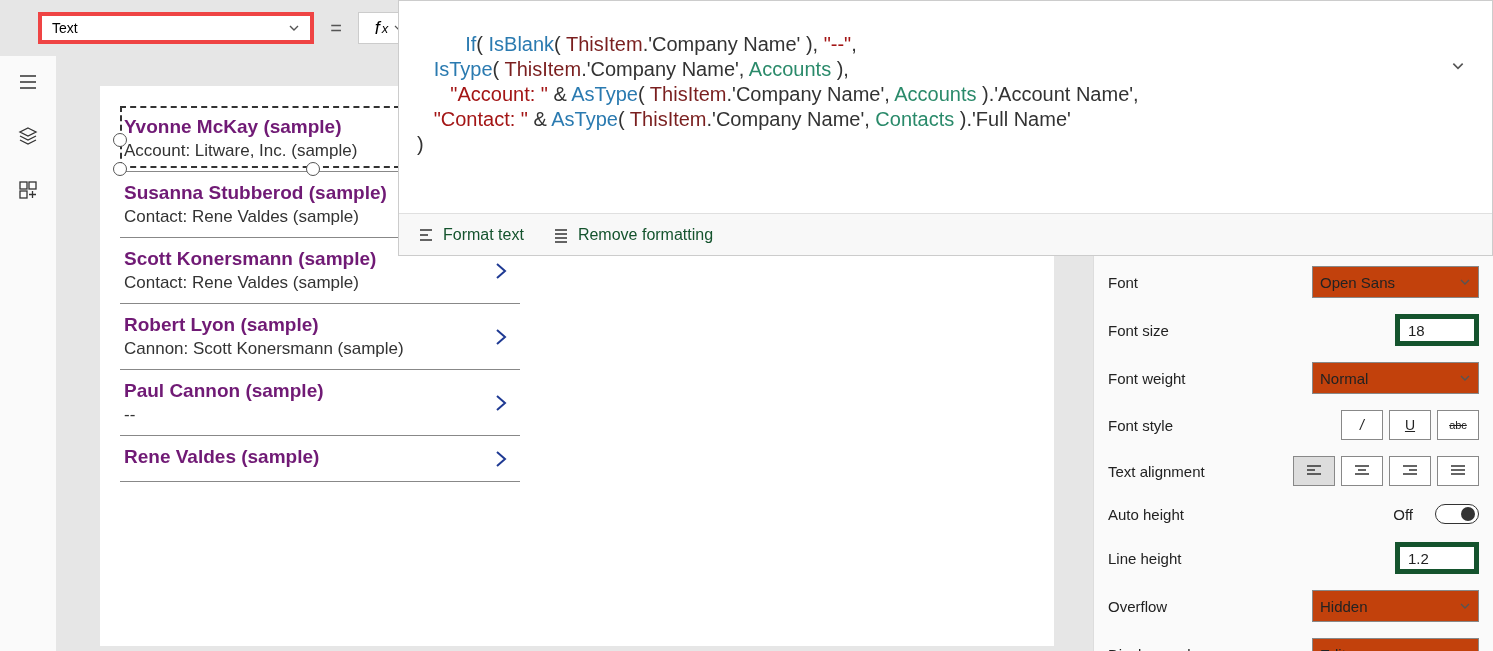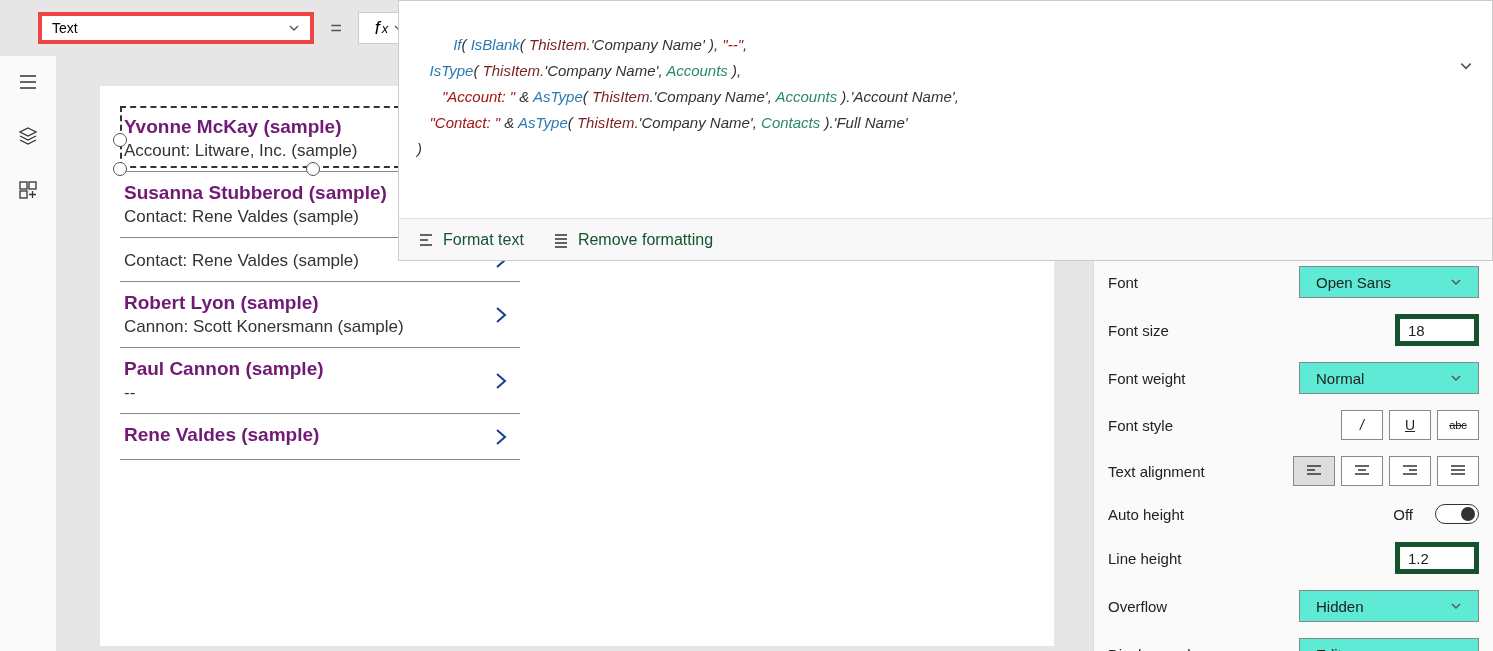--- a/index.html
+++ b/index.html
@@ -10,21 +10,21 @@
   .rail .icon { width: 20px; height: 20px; color: #333; cursor: pointer; }
 
   
   .topbar { position: absolute; left: 38px; top: 0; right: 0; height: 56px; display: flex; align-items: center; background: #e6e6e6; }
   .prop-dd { width: 276px; height: 32px; background: #fff; border: 4px solid #ef4444; display: flex; align-items: center; padding: 0 10px; font-size: 14px; justify-content: space-between; cursor: pointer; }
   .equals { width: 44px; text-align: center; font-size: 20px; color: #555; }
   .fx-box { width: 62px; height: 32px; background: #fff; border: 1px solid #ccc; border-right: none; display: flex; align-items: center; justify-content: center; gap: 2px; font-style: italic; font-family: "Times New Roman", serif; font-size: 18px; cursor: pointer; }
 
   
   .formula-wrap { position: absolute; left: 398px; top: 0; right: 0; background: #fff; border: 1px solid #ccc; z-index: 10; }
-  .formula-code { padding: 6px 18px 6px 18px; font-family: Consolas, monospace; font-size: 15px; line-height: 25px; white-space: pre; overflow: hidden; min-height: 130px; position: relative; font-style: italic; }
+  .formula-code { padding: 6px 18px 6px 18px; font-family: Consolas, monospace; font-size: 20px; line-height: 25px; white-space: pre; overflow: hidden; min-height: 130px; position: relative; }
   .formula-expand { position: absolute; right: 8px; top: 8px; color: #666; cursor: pointer; }
   .tok-kw { color: #2a7ab0; }
   .tok-id { color: #7a1f1f; }
   .tok-str { color: #a31515; }
   .tok-ds { color: #2a8a6a; }
   .tok-plain { color: #333; }
 
   .formula-toolbar { height: 42px; background: #f8f8f8; border-top: 1px solid #e0e0e0; display: flex; align-items: center; gap: 28px; padding: 0 18px; font-size: 16px; color: #14532d; }
   .formula-toolbar .tbtn { display: flex; align-items: center; gap: 8px; cursor: pointer; }
 
@@ -39,21 +39,21 @@
   
   .sel-box { position: absolute; border: 2px dashed #333; pointer-events: none; }
   .sel-handle { position: absolute; width: 14px; height: 14px; background: #fff; border: 1.5px solid #555; border-radius: 50%; }
 
   
   .props { position: absolute; right: 0; top: 56px; width: 400px; bottom: 0; background: #fafafa; border-left: 1px solid #ddd; padding-top: 140px; font-size: 15px; color: #222; }
   .help-icon { position: absolute; right: 12px; top: 30px; width: 22px; height: 22px; border: 1.5px solid #555; border-radius: 50%; display: flex; align-items: center; justify-content: center; font-size: 14px; color: #555; cursor: pointer; }
   .prow { display: flex; align-items: center; padding: 8px 14px; gap: 12px; min-height: 40px; }
   .prow .lbl { flex: 1; }
   .text-preview { width: 180px; height: 46px; border: 1px solid #bbb; background: #f1f1f1; padding: 2px 6px; font-size: 13px; color: #333; display:flex; align-items:flex-end; }
-  .dd { width: 180px; height: 32px; border: 1px solid #888; background: #5eead4; display: flex; align-items: center; justify-content: space-between; padding: 0 16px; cursor: pointer; }
+  .dd { width: 167px; height: 32px; border: 1px solid #888; background: #c2410c; display: flex; align-items: center; justify-content: space-between; padding: 0 7px; cursor: pointer; }
   .num { width: 84px; height: 32px; border: 5px solid #14532d; background: #fff; padding: 0 8px; display:flex; align-items:center; }
   .btn-group { display: flex; gap: 6px; }
   .btn-group .b { width: 42px; height: 30px; border: 1px solid #888; background: #fff; display:flex; align-items:center; justify-content:center; cursor:pointer; font-size:14px; }
   .btn-group .b.active { background: #ddd; }
   .toggle-wrap { display:flex; align-items:center; gap:22px; }
   .toggle { width: 44px; height: 20px; border: 1px solid #333; border-radius: 10px; background: #fff; position: relative; cursor:pointer; }
   .toggle .knob { width: 14px; height: 14px; background: #333; border-radius: 50%; position: absolute; top: 2px; }
   .toggle.off .knob { right: 3px; background:#333; }
   .toggle.off { background:#fff; }
 
@@ -139,20 +139,21 @@
         <div class="gitem">
           <div class="title">Susanna Stubberod (sample)</div>
           <div class="sub">Contact: Rene Valdes (sample)</div>
           <span class="chev">
             <svg width="22" height="22" viewBox="0 0 22 22">
               <path d="M7 4l8 7-8 7" stroke="#1f3a93" stroke-width="2" fill="none"></path>
             </svg>
           </span>
         </div>
         <div class="gitem">
+          <div class="title">Scott Konersmann (sample)</div>
           <div class="sub">Contact: Rene Valdes (sample)</div>
           <span class="chev">
             <svg width="22" height="22" viewBox="0 0 22 22">
               <path d="M7 4l8 7-8 7" stroke="#1f3a93" stroke-width="2" fill="none"></path>
             </svg>
           </span>
         </div>
         <div class="gitem">
           <div class="title">Robert Lyon (sample)</div>
           <div class="sub">Cannon: Scott Konersmann (sample)</div>

